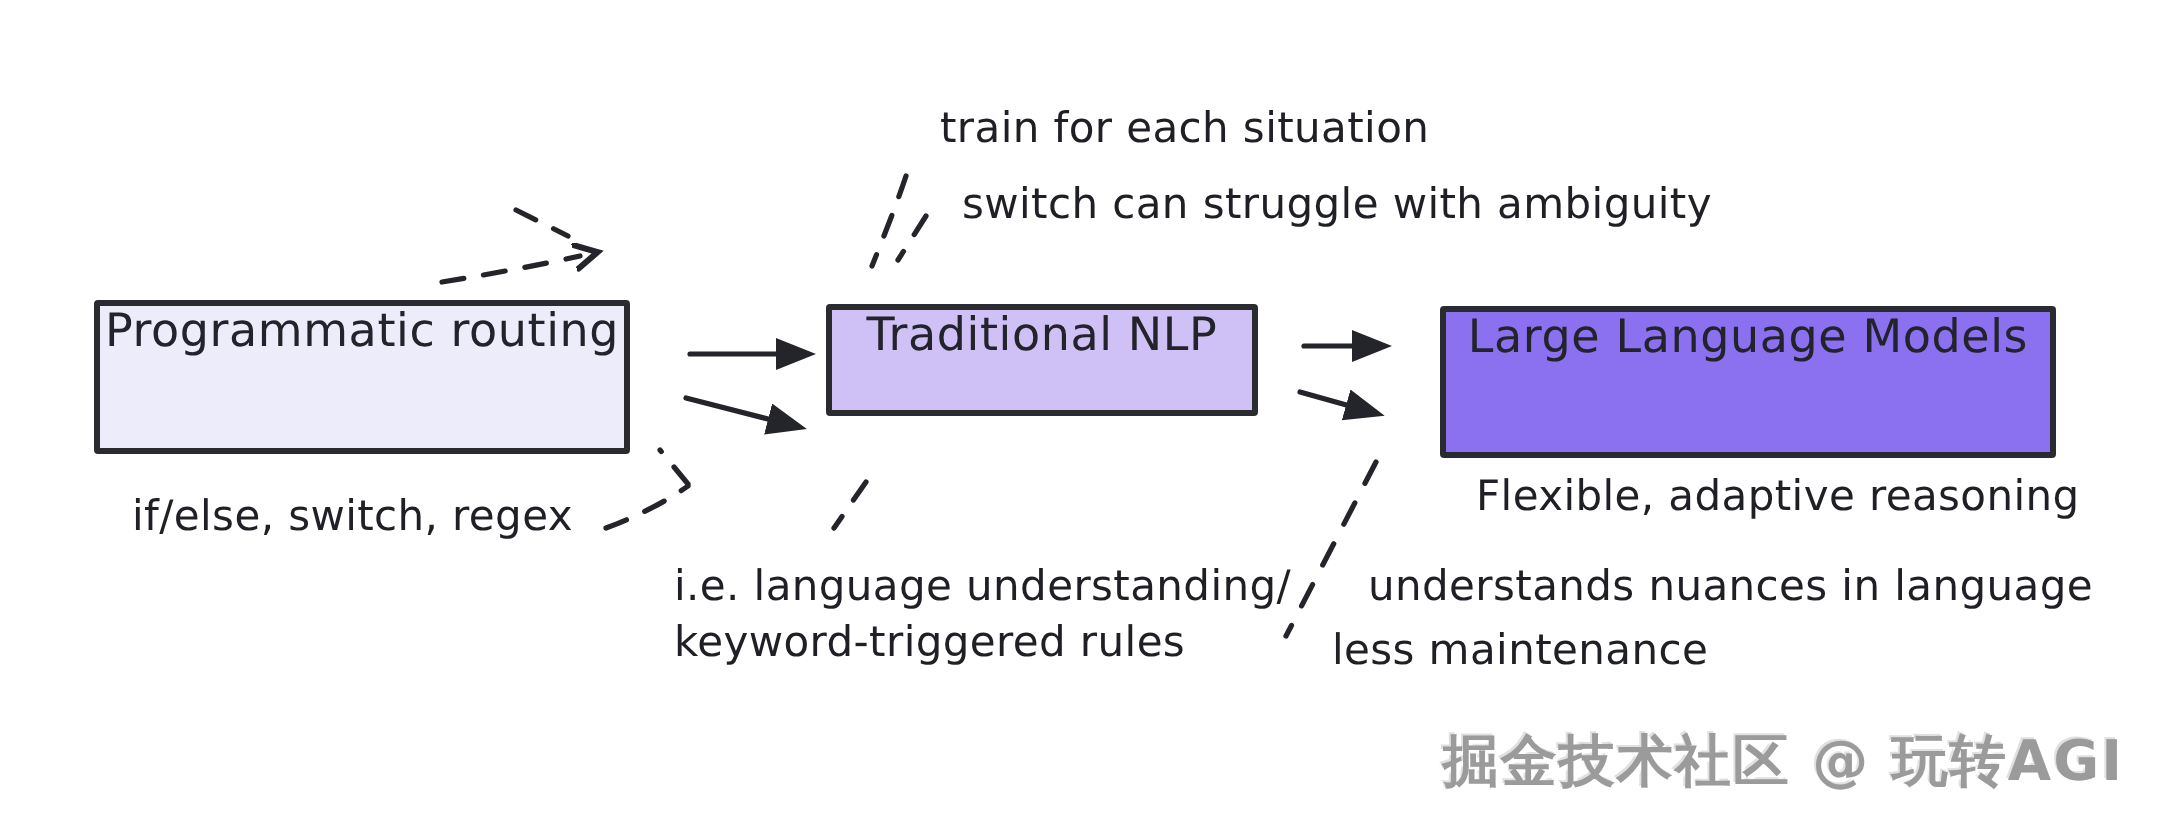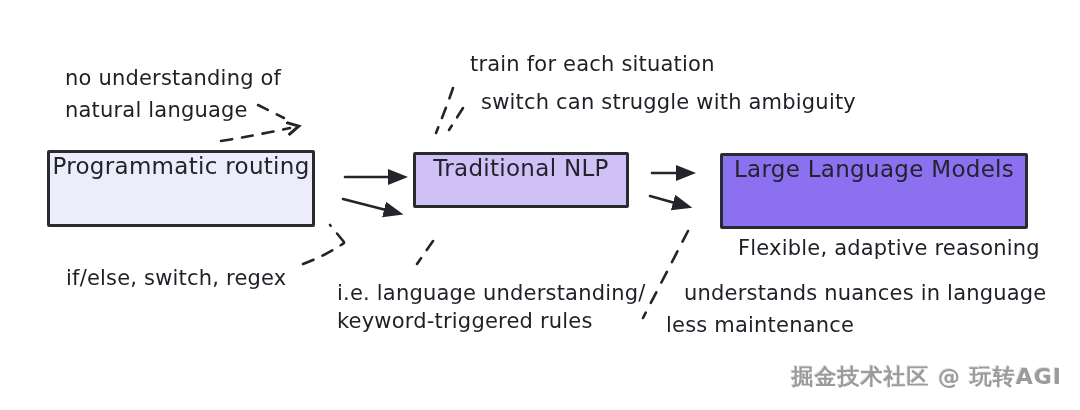--- a/index.html
+++ b/index.html
@@ -14,27 +14,27 @@
     font-size:23px;letter-spacing:.3px;white-space:nowrap;
   }
   .node-1{left:47px;top:150px;width:268px;height:77px;background:#EDECFB;}
   .node-2{left:413px;top:152px;width:216px;height:56px;background:#CFC0F6;}
   .node-3{left:720px;top:153px;width:308px;height:76px;background:#8B70F0;}
   .ann{position:absolute;font-size:21px;letter-spacing:.2px;white-space:nowrap;color:#1f1f26;}
   .ann .line{display:block;}
   .ann-prog-top{left:65px;top:62px;line-height:32px;}
   .ann-nlp-top-1{left:470px;top:52px;}
   .ann-nlp-top-2{left:481px;top:90px;}
-  .ann-prog-bottom{left:66px;top:246px;margin-top:20px;}
+  .ann-prog-bottom{left:66px;top:246px;}
   .ann-nlp-bottom{left:337px;top:279px;line-height:28px;}
   .ann-llm-1{left:714px;top:236px;margin-left:24px;}
   .ann-llm-2{left:684px;top:281px;}
   .ann-llm-3{left:666px;top:313px;}
   .watermark{
-    position:absolute;right:18px;top:362px;font-size:22px;font-weight:bold;
+    position:absolute;right:18px;top:362px;font-size:28px;font-weight:bold;
     color:#9b9b9b;letter-spacing:1px;white-space:nowrap;
     text-shadow:2px 2px 1px rgba(255,255,255,.95), -1px -1px 0 rgba(130,130,130,.25);
   }
 </style>
 </head>
 <body>
 
 <div class="stage">
 
   <svg class="connectors" viewBox="0 0 1080 410">
@@ -84,24 +84,20 @@
   <div class="node node-1">
     <span>Programmatic routing</span>
   </div>
   <div class="node node-2">
     <span>Traditional NLP</span>
   </div>
   <div class="node node-3">
     <span>Large Language Models</span>
   </div>
 
-  <div class="ann ann-prog-top">
-    <span class="line">no understanding of</span>
-    <span class="line">natural language</span>
-  </div>
 
   <div class="ann ann-nlp-top-1">train for each situation</div>
   <div class="ann ann-nlp-top-2">switch can struggle with ambiguity</div>
 
   <div class="ann ann-prog-bottom">if/else, switch, regex</div>
 
   <div class="ann ann-nlp-bottom">
     <span class="line">i.e. language understanding/</span>
     <span class="line">keyword-triggered rules</span>
   </div>

